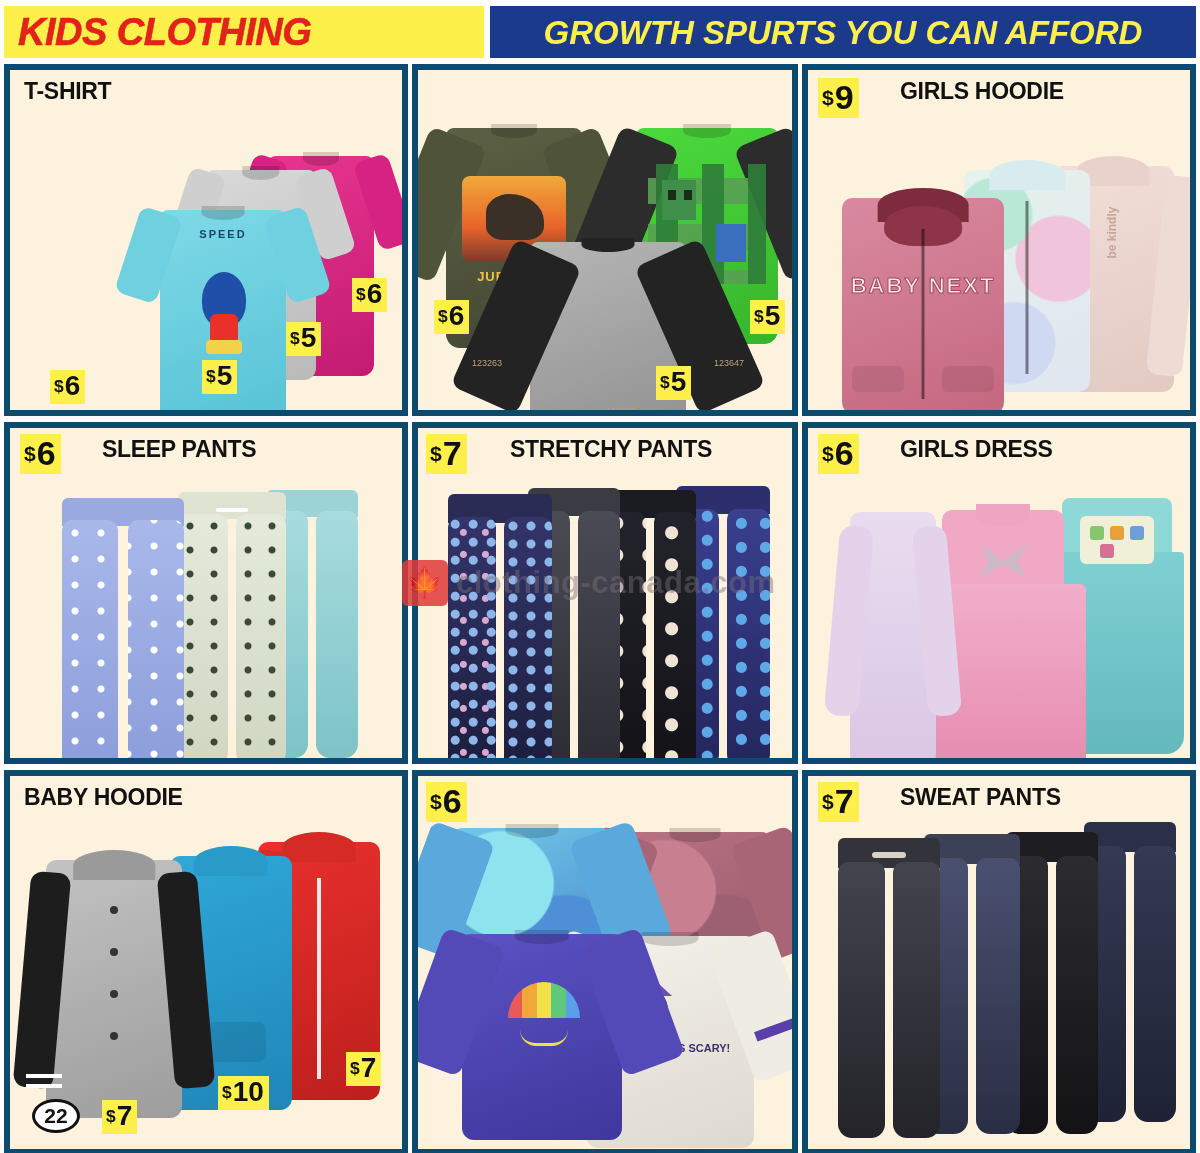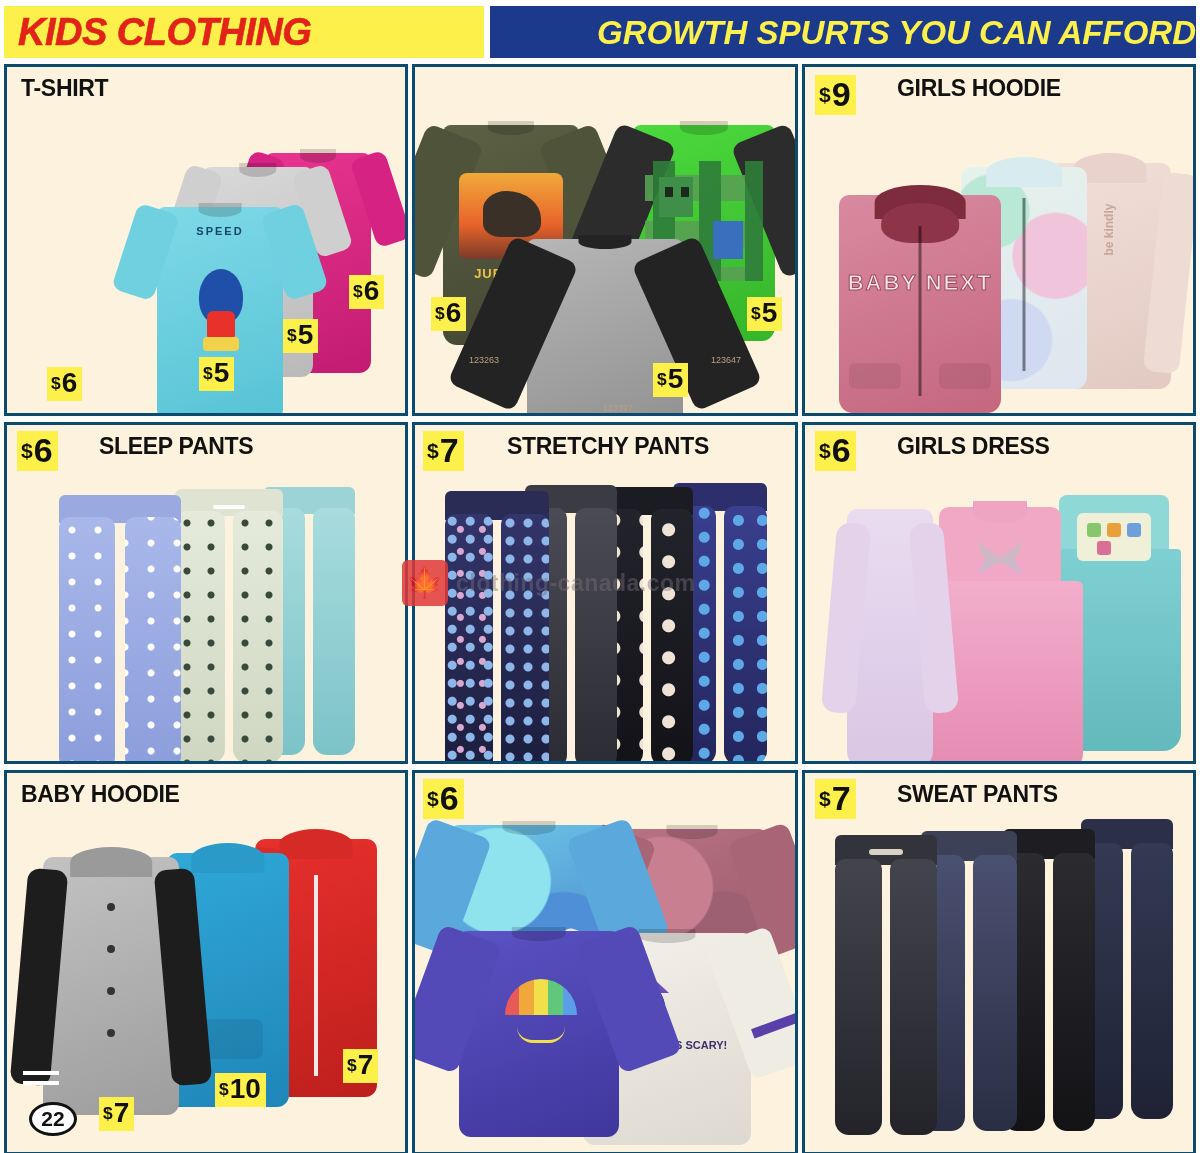--- a/index.html
+++ b/index.html
@@ -36,22 +36,22 @@
     font-weight: bold;
     font-style: italic;
     letter-spacing: -0.5px;
     line-height: 1;
     -webkit-text-stroke: 0.6px #e2231a;
   }
   .header-right {
     flex: 1; height: 52px;
     background: #1b3a8c;
     display: flex; align-items: center;
-    justify-content: flex-end;
-    padding: 0 0;
+    justify-content: center;
+    padding: 0 10px;
   }
   .header-right-text {
     color: #fdf04a;
     font-size: 33px;
     font-weight: bold;
     font-style: italic;
     letter-spacing: 0px;
     line-height: 1;
   }
 
@@ -61,21 +61,21 @@
     top: 64px; left: 4px;
     width: 1192px; height: 1085px;
     display: grid;
     grid-template-columns: 404px 386px 394px;
     grid-template-rows: 352px 342px 385px;
     gap: 6px 4px;
   }
   .cell {
     position: relative;
     background: #fdf2dd;
-    border: 3px solid #0c4a6e;
+    border: 6px solid #0c4a6e;
     overflow: hidden;
   }
   .cell-title {
     position: absolute;
     top: 8px;
     font-size: 23px;
     font-weight: bold;
     color: #111;
     letter-spacing: -0.3px;
     white-space: nowrap;
@@ -202,21 +202,21 @@
   .wm-leaf {
     width: 46px; height: 46px;
     background: #e03a3a;
     border-radius: 6px;
     display: flex; align-items: center; justify-content: center;
     color: #fff; font-size: 30px; line-height: 1;
     opacity: 0.85;
   }
   .wm-text {
     margin-left: 8px;
-    font-size: 23px;
+    font-size: 31px;
     font-weight: bold;
     color: rgba(120,110,120,0.45);
     letter-spacing: 0.5px;
   }
 </style>
 </head>
 <body>
 
 <div id="flyer">
 

